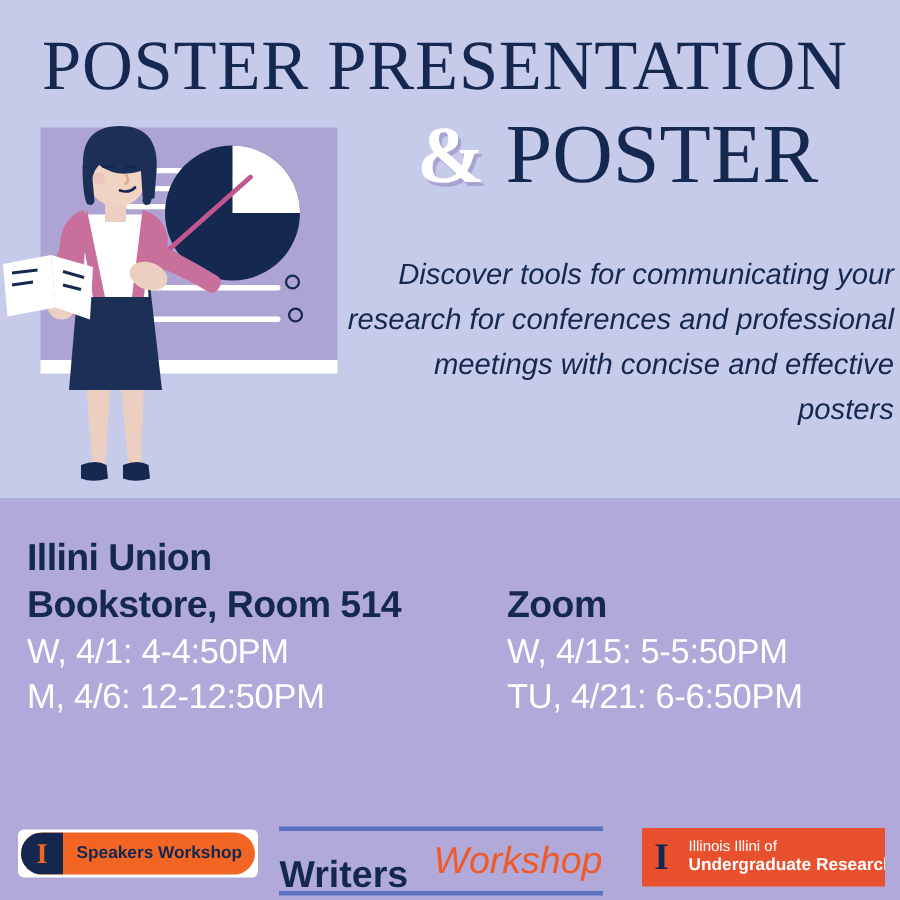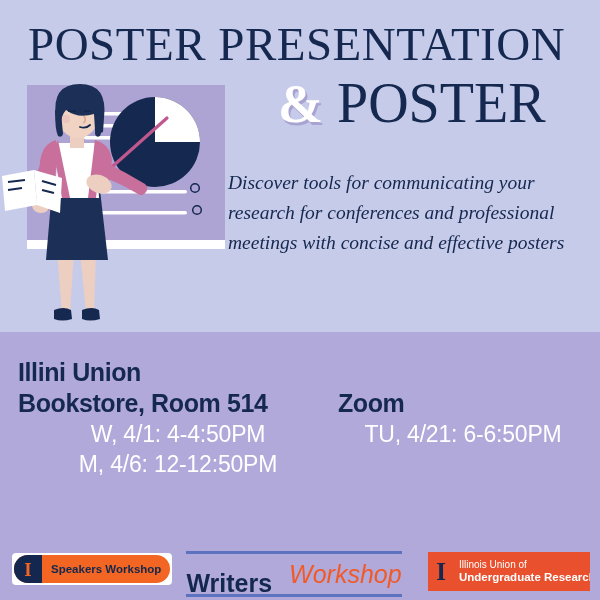--- a/index.html
+++ b/index.html
@@ -28,41 +28,41 @@
     font-family:"Liberation Serif",serif;
     font-size:56px;line-height:62px;color:#15284f;white-space:nowrap;
   }
   .amp{
     color:#ffffff;font-weight:bold;font-size:54px;
     text-shadow:2px 3px 0 #a9a3d2;
     margin-right:14px;
   }
   .subtitle{
     position:absolute;left:228px;top:168px;width:368px;
-    font-family:Liberation Serif, serif;
+    font-family:Liberation Sans, sans-serif;
     font-style:italic;font-size:19.5px;line-height:30px;
-    color:#15284f;text-align:left;
+    color:#15284f;text-align:right;
   }
 
   
   .illus{position:absolute;left:0px;top:70px;width:250px;height:270px;}
 
   
   .loc-title{
     position:absolute;
     font-family:"Liberation Sans",sans-serif;
     font-weight:bold;font-size:25px;line-height:31px;
     color:#15284f;letter-spacing:-0.4px;
   }
   .loc-a{left:18px;top:357px;width:300px;}
   .loc-b{left:338px;top:388px;width:240px;}
   .times{
     position:absolute;
     font-family:"Liberation Sans",sans-serif;
-    font-size:23px;line-height:30px;color:#ffffff;letter-spacing:-0.2px;text-align:center;
+    font-size:23px;line-height:30px;color:#ffffff;letter-spacing:-0.2px;
   }
   .times-a{left:18px;top:419px;width:320px;}
   .times-b{left:338px;top:419px;width:250px;}
   .times div{white-space:nowrap;}
 
   
   .logos{position:absolute;left:0;top:545px;width:600px;height:55px;}
   .logo-speakers{
     position:absolute;left:12px;top:8px;height:32px;width:160px;
     background:#ffffff;border-radius:4px;padding:2px;box-sizing:border-box;
@@ -183,20 +183,21 @@
   </div>
   <div class="times times-a">
     <div>W, 4/1: 4-4:50PM</div>
     <div>M, 4/6: 12-12:50PM</div>
   </div>
 
   <div class="loc-title loc-b">
     <div>Zoom</div>
   </div>
   <div class="times times-b">
+    <div>W, 4/15: 5-5:50PM</div>
     <div>TU, 4/21: 6-6:50PM</div>
   </div>
 
   <div class="logos">
 
     <div class="logo-speakers">
       <div class="sp-pill">
         <div class="iblock">
           <span>I</span>
         </div>
@@ -207,19 +208,19 @@
     <div class="logo-writers">
       <span class="wr-1">Writers</span>
       <span class="wr-2">Workshop</span>
     </div>
 
     <div class="logo-ugr">
       <div class="ugr-i">
         <span>I</span>
       </div>
       <div class="ugr-txt">
-        <div class="ugr-l1">Illinois Union of</div>
+        <div class="ugr-l1">Illinois Illini of</div>
         <div class="ugr-l2">Undergraduate Research</div>
       </div>
     </div>
 
   </div>
 </div>
 
 </body></html>

